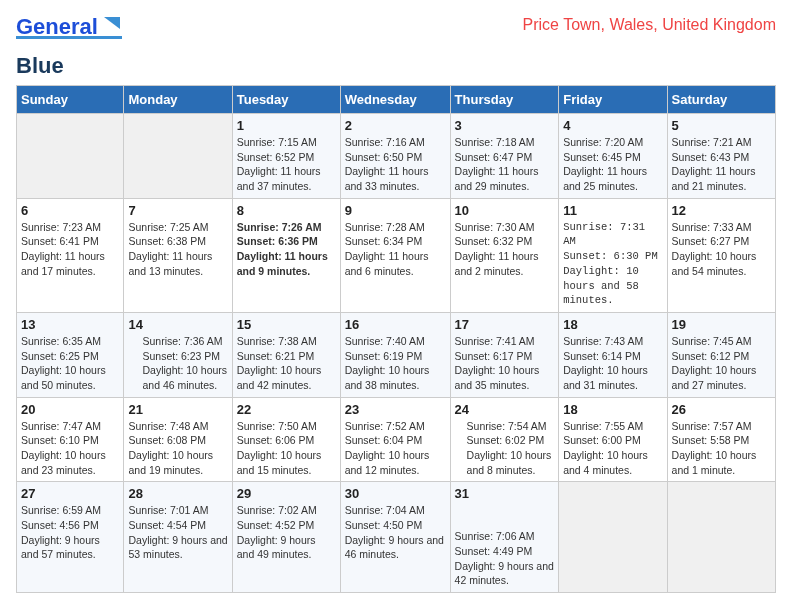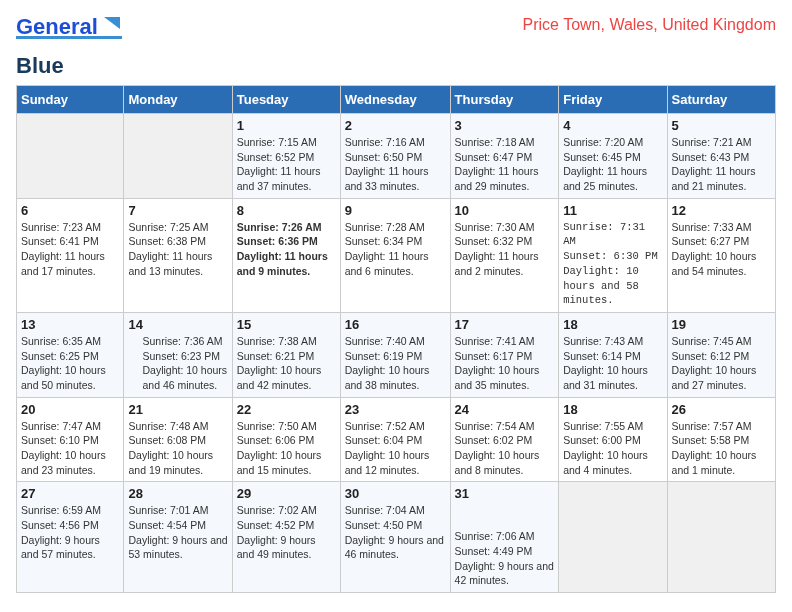--- a/index.html
+++ b/index.html
@@ -266,21 +266,21 @@
 Daylight: 10 hours and 15 minutes.</div>
         </td>
         <td>
           <span class="day-num">23</span>
           <div class="day-info" style="white-space: pre-line;">Sunrise: 7:52 AM
 Sunset: 6:04 PM
 Daylight: 10 hours and 12 minutes.</div>
         </td>
         <td>
           <span class="day-num">24</span>
-          <div class="day-info" style="white-space: pre-line;">Sunrise: 7:54 AM
+          <div class="day-info" style="white-space: pre-line; margin-left: 12px;">Sunrise: 7:54 AM
 Sunset: 6:02 PM
 Daylight: 10 hours and 8 minutes.</div>
         </td>
         <td>
           <span class="day-num">18</span>
           <div class="day-info" style="white-space: pre-line;">Sunrise: 7:55 AM
 Sunset: 6:00 PM
 Daylight: 10 hours and 4 minutes.</div>
         </td>
         <td>

